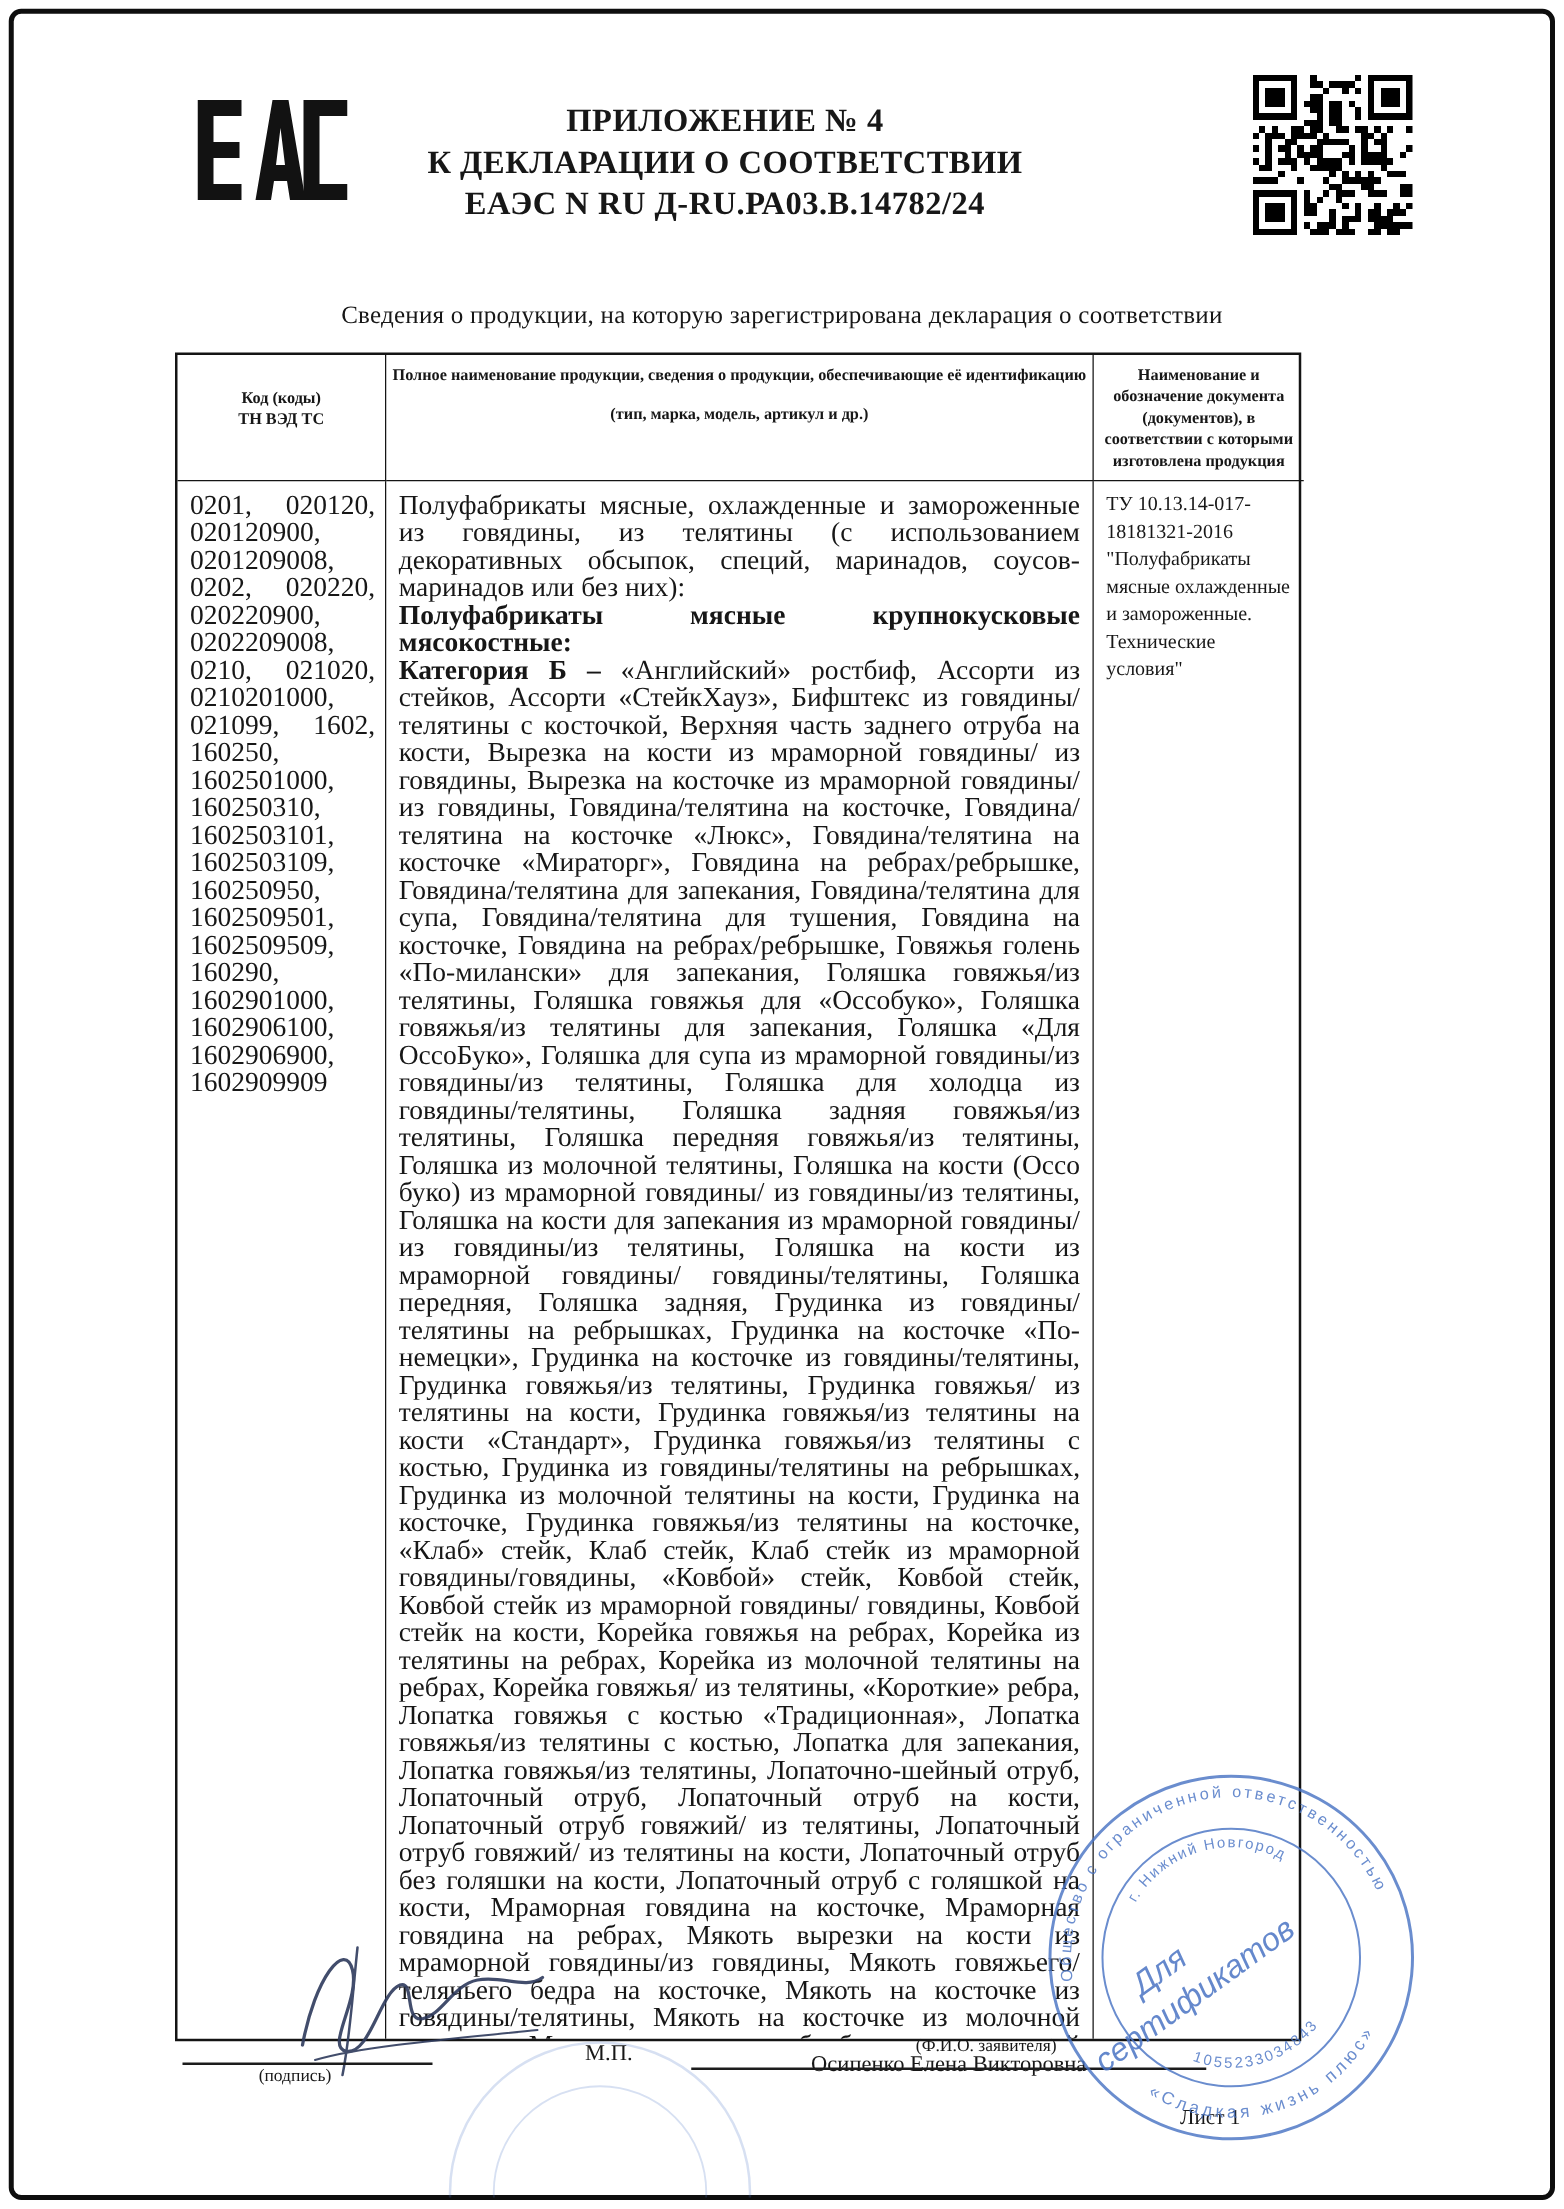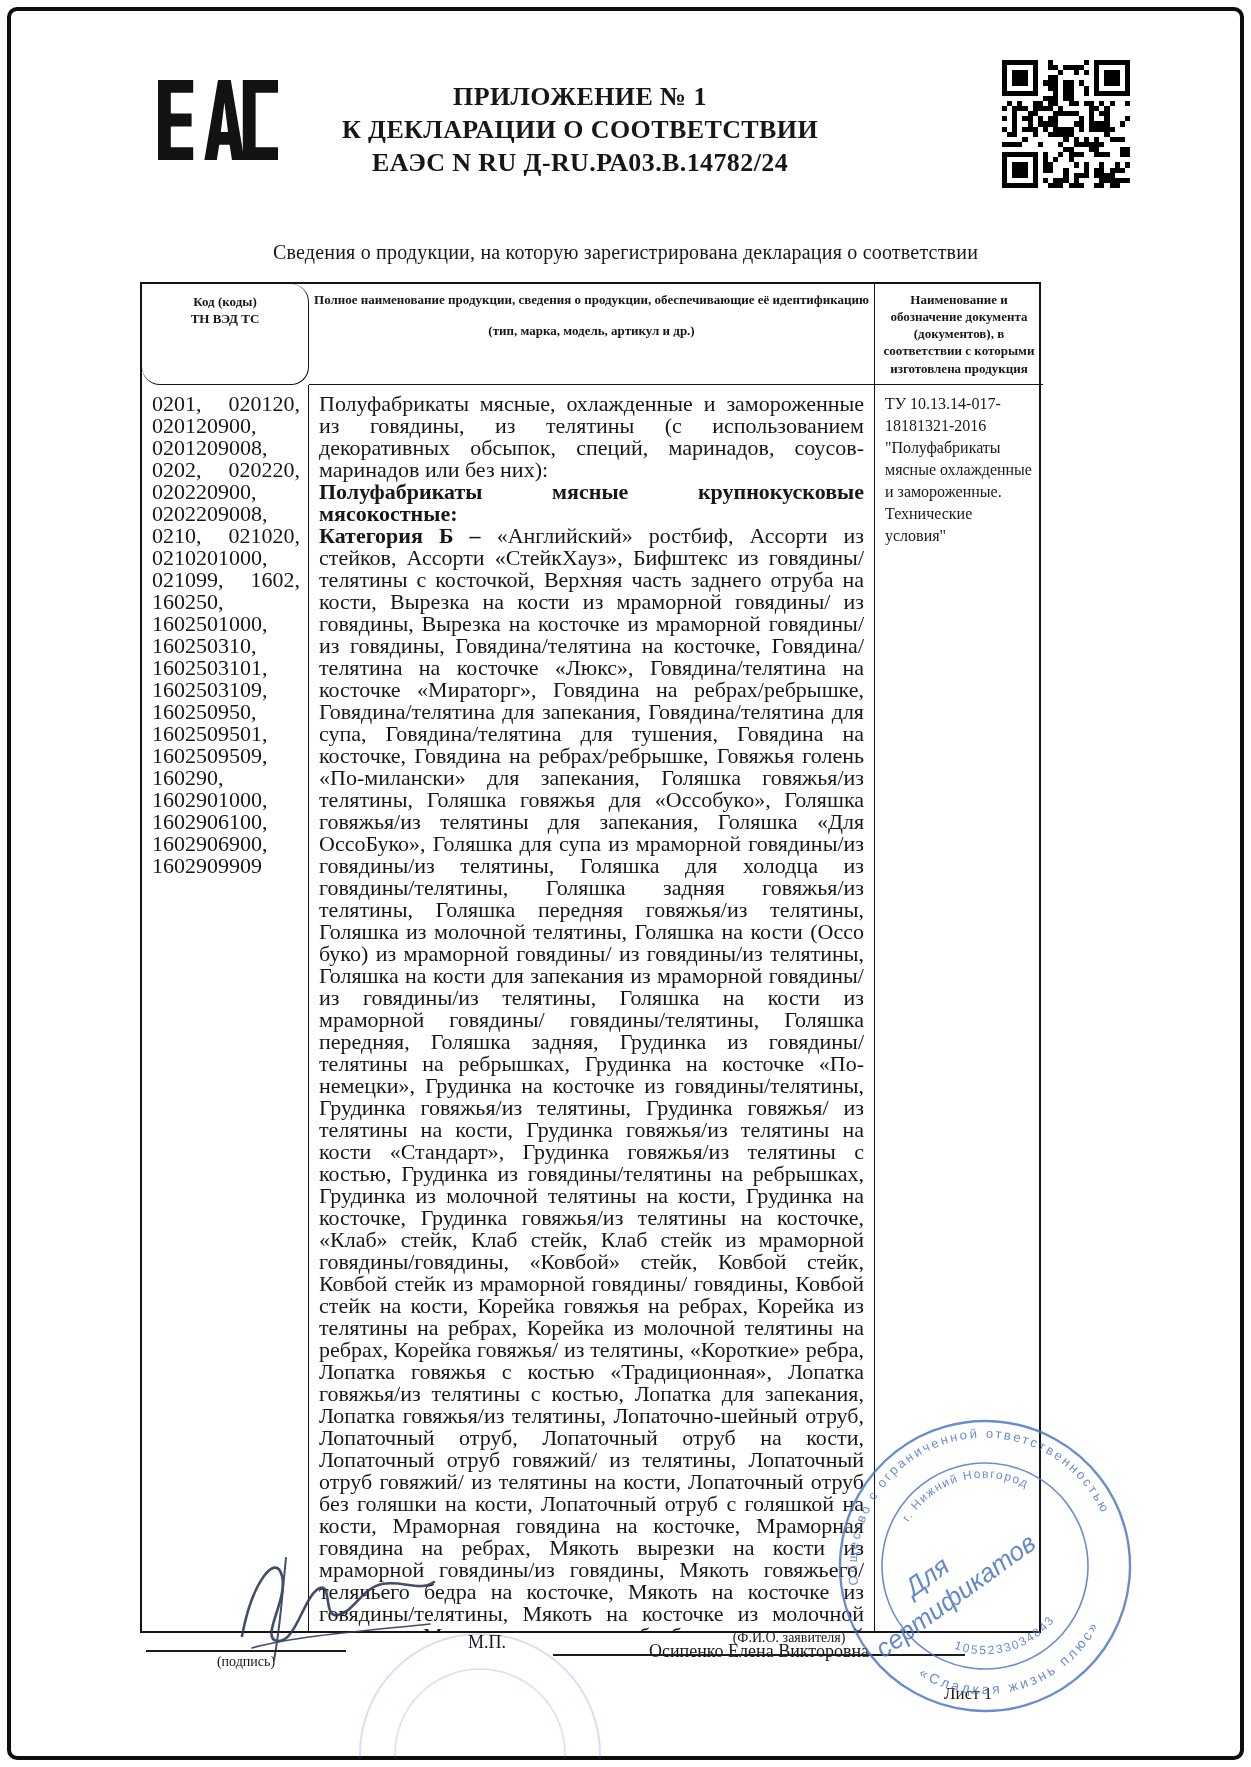--- a/index.html
+++ b/index.html
@@ -8,30 +8,30 @@
   .eac-logo{position:absolute;left:158px;top:70px;width:120px;height:100px;}
   .title-block{position:absolute;left:270px;top:80px;width:620px;text-align:center;font-weight:bold;}
   .title-line{font-size:26px;line-height:33px;letter-spacing:.4px;white-space:nowrap;}
   .qr-box{position:absolute;left:1002px;top:60px;width:128px;height:128px;}
   .qr-box svg{width:100%;height:100%;shape-rendering:crispEdges;}
   .subtitle{position:absolute;left:20px;top:241px;width:1211px;text-align:center;font-weight:normal;font-size:20px;letter-spacing:.2px;}
   .doc-table{position:absolute;left:140px;top:282px;width:901px;display:grid;grid-template-columns:167px 566px 168px;grid-template-rows:auto 1246px;border:2px solid #141414;box-sizing:border-box;background:#fff;}
   .cell{box-sizing:border-box;overflow:hidden;}
   .c1,.c2{border-right:1.6px solid #141414;}
   .th{border-bottom:1.6px solid #141414;font-weight:bold;font-size:13px;line-height:1.32;text-align:center;padding:7px 5px;}
-  .th.c1{white-space:pre-line;padding-top:9px;border-radius:18px;}
+  .th.c1{white-space:pre-line;padding-top:25px;}
   .th-sub{margin-top:14px;}
   .td{padding:8px 10px;font-size:22px;line-height:22px;}
   .td.codes{text-align:justify;padding-right:8px;}
   .td.desc{text-align:justify;}
   .td.desc p{margin:0;}
   .td.doc{font-size:16px;line-height:22px;padding-right:6px;}
   .b{font-weight:bold;}
   .sig-line{position:absolute;left:146px;top:1650px;width:200px;border-top:2px solid #1c1c1c;}
-  .sig-caption{position:absolute;left:146px;top:1654px;width:200px;text-align:center;font-size:14px;}
+  .sig-caption{position:absolute;left:136px;top:1654px;width:200px;text-align:center;font-size:14px;}
   .mp-label{position:absolute;left:468px;top:1632px;font-size:18px;}
   .signer-name{position:absolute;left:553px;top:1629px;width:412px;text-align:center;font-size:18px;margin-top:12px;}
   .name-line{position:absolute;left:553px;top:1654px;width:412px;border-top:2px solid #1c1c1c;}
   .name-caption{position:absolute;left:633px;top:1630px;width:312px;text-align:center;font-size:14px;}
   .sheet-label{position:absolute;left:944px;top:1684px;font-size:17px;}
   .signature-svg{position:absolute;left:222px;top:1538px;width:235px;height:132px;}
   .ghost-stamp{position:absolute;left:320px;top:1586px;width:320px;height:172px;opacity:.22;}
   .stamp-svg{position:absolute;left:815px;top:1396px;width:340px;height:345px;}
   .stamp-svg text{font-family:"Liberation Sans","DejaVu Sans",sans-serif;}
 </style>
@@ -42,21 +42,21 @@
 
   <div class="page-frame"></div>
 
   <svg class="eac-logo" viewBox="0 0 150 100" aria-hidden="true">
     <path fill="#121212" d="M0 0 H44 V16 H16 V42 H42 V58 H16 V84 H44 V100 H0 Z"></path>
     <path fill="#121212" fill-rule="evenodd" d="M75 0 H91 L108 100 H92.5 L89.5 81 H76.5 L73.5 100 H58 Z M83 28 L87.5 65 H78.5 Z"></path>
     <path fill="#121212" d="M106 0 H150 V16 H122 V84 H150 V100 H106 Z"></path>
   </svg>
 
   <div class="title-block">
-    <div class="title-line">ПРИЛОЖЕНИЕ № 1</div>
+    <div class="title-line">ПРИЛОЖЕНИЕ № 4</div>
     <div class="title-line">К ДЕКЛАРАЦИИ О СООТВЕТСТВИИ</div>
     <div class="title-line">ЕАЭС N RU Д-RU.РА03.В.14782/24</div>
   </div>
 
   <div class="qr-box">
     <svg id="qr-svg" viewBox="0 0 25 25" aria-hidden="true">
         <rect x="0" y="0" width="25" height="25" fill="#ffffff"></rect>
         <rect x="9" y="0" width="1" height="1" fill="#000"></rect>
         <rect x="16" y="0" width="1" height="1" fill="#000"></rect>
         <rect x="9" y="1" width="1" height="1" fill="#000"></rect>

